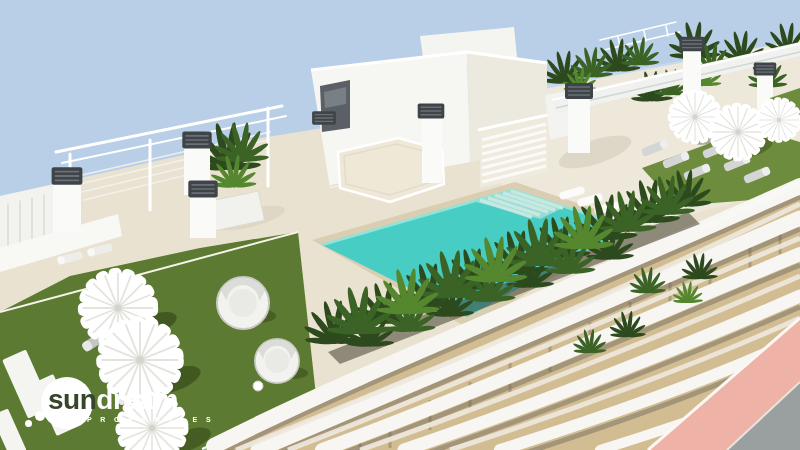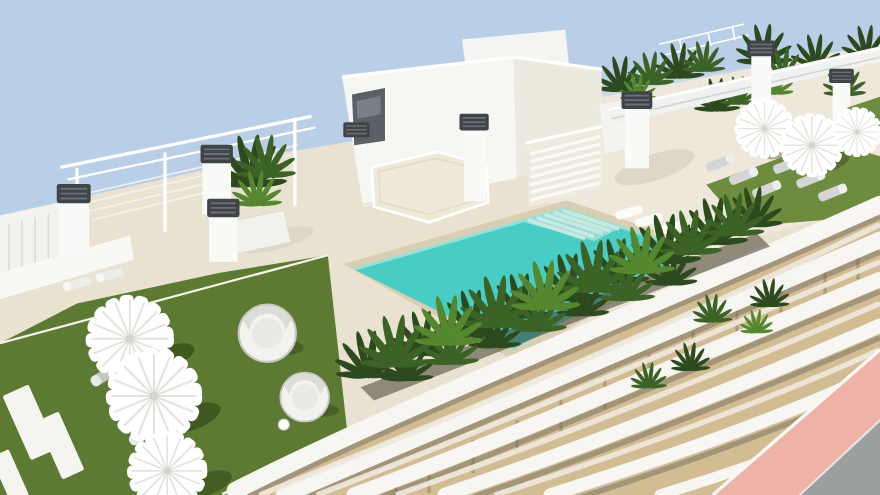--- a/index.html
+++ b/index.html
@@ -301,13 +301,20 @@
     </g>
     <g fill="#55872f">
       <use href="#frond" transform="translate(408,312) scale(2.1)"></use>
       <use href="#frond" transform="translate(496,280) scale(2.1)"></use>
       <use href="#frond" transform="translate(584,247) scale(2.0)"></use>
       <use href="#frond" transform="translate(688,302) scale(1.0)"></use>
     </g>
   </g>
 </svg>
 
+<div class="logo">
+  <span class="dot dot1"></span>
+  <span class="dot dot2"></span>
+  <div class="circle"></div>
+  <div class="word"><span class="sun">sun</span><span class="dream">dream</span></div>
+  <div class="sub">P R O P E R T I E S</div>
 </div>
+</div>
 
 </body></html>

